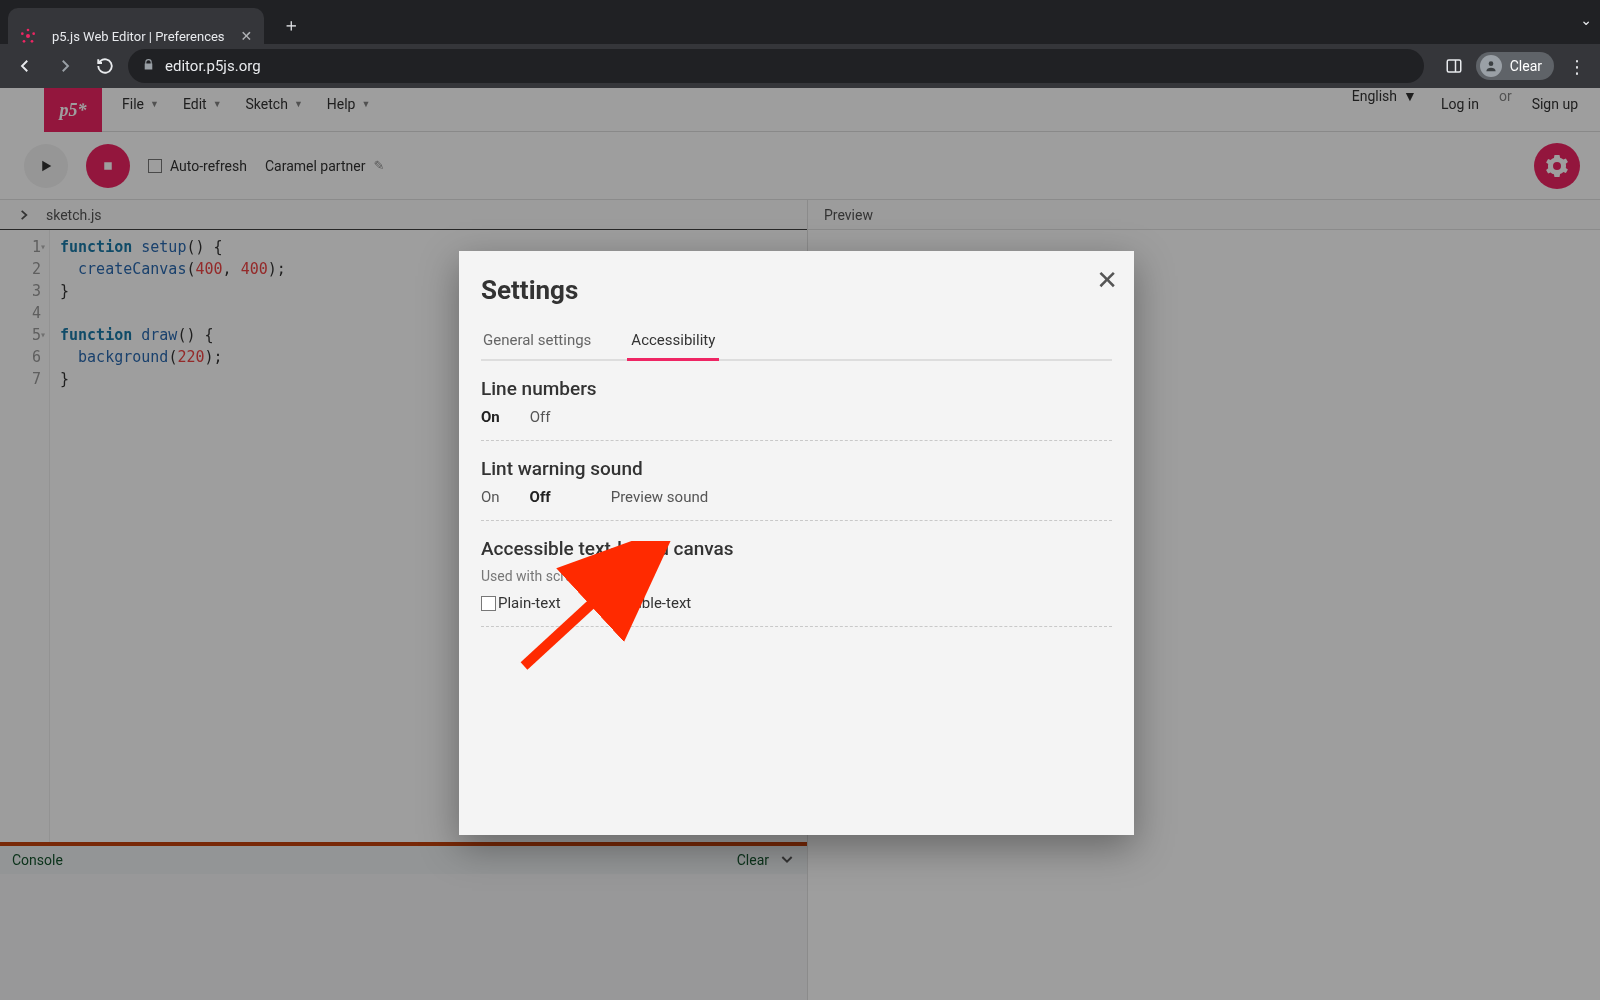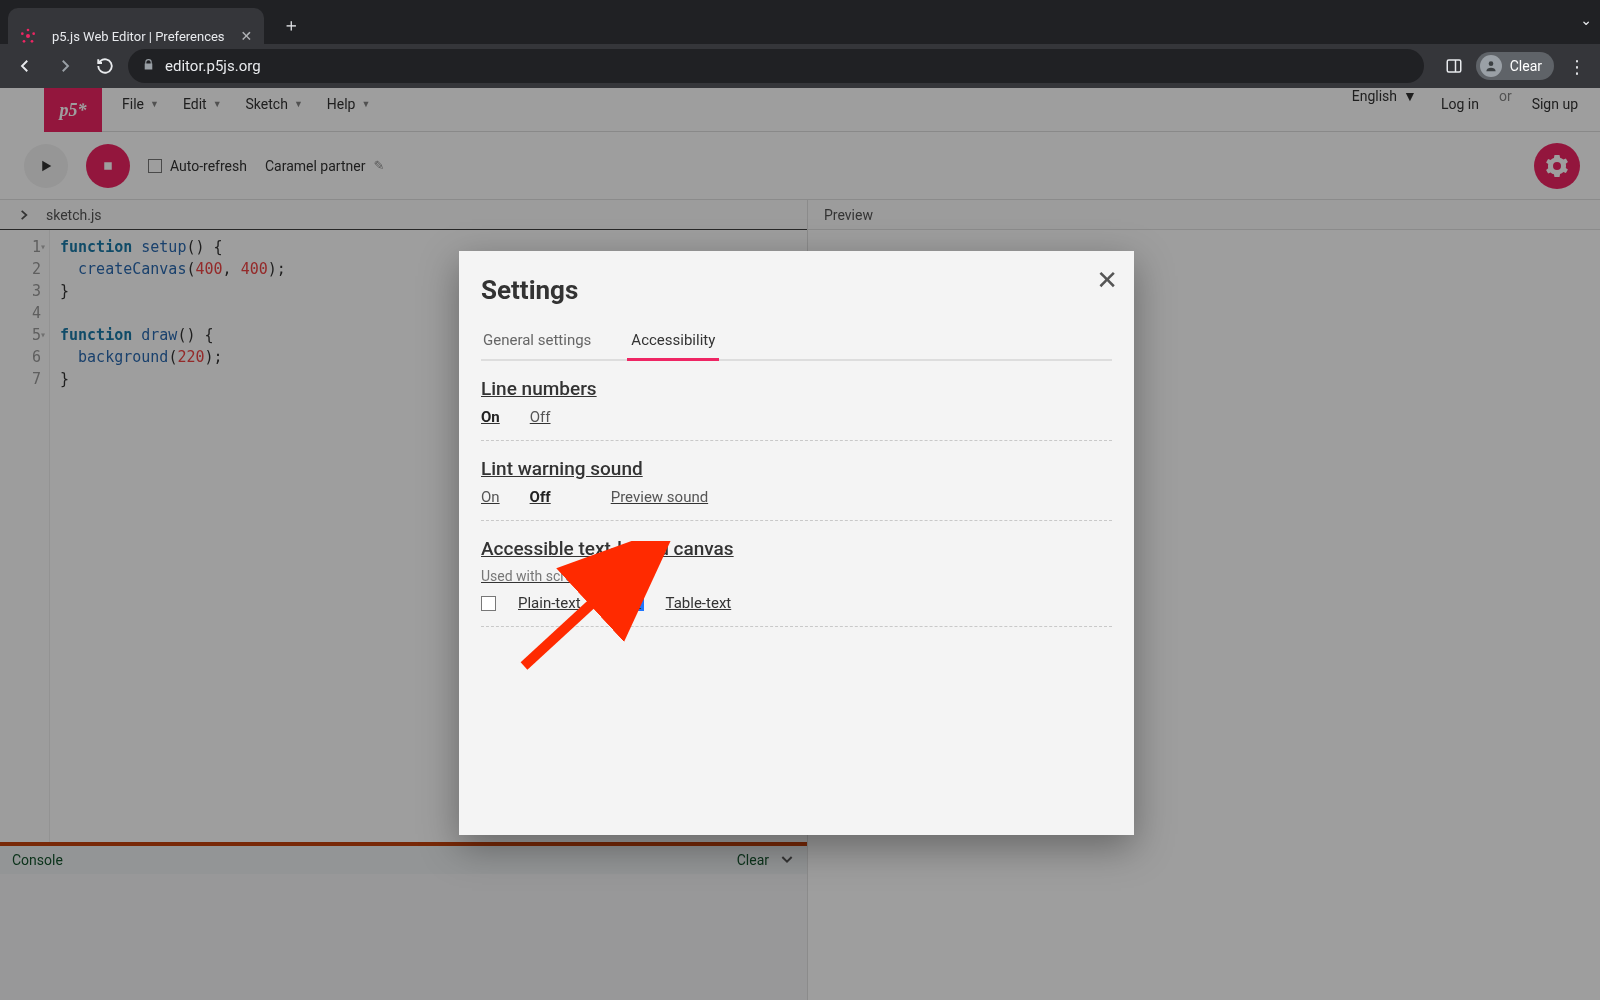--- a/index.html
+++ b/index.html
@@ -177,29 +177,29 @@
     padding: 24px 22px;
     color:#333;
   }
   .modal h1 { font-size: 26px; font-weight:700; font-family: "Segoe UI", Roboto, sans-serif; }
   .modal .close { position:absolute; top:14px; right:16px; font-size:26px; color:#555; }
   .tabs { margin-top: 18px; border-bottom: 2px solid #ddd; display:flex; gap: 36px; }
   .tab { padding: 8px 2px 10px 2px; color:#666; font-size:15px; position:relative; }
   .tab.active { color:#333; }
   .tab.active::after { content:""; position:absolute; left:-2px; right:-2px; bottom:-2px; height:3px; background:#ee2563; }
 
-  .section { padding: 16px 0 14px 0; border-bottom: 1px dashed #c9c9c9; text-decoration: underline; }
+  .section { padding: 16px 0 14px 0; border-bottom: 1px dashed #c9c9c9; }
   .section:last-child { border-bottom:none; }
   .sec-title { font-size: 19px; font-weight:500; margin-bottom: 8px; color:#333; }
   .optrow { display:flex; gap: 30px; align-items:center; color:#555; font-size:15px; }
   .optrow .opt { cursor:pointer; }
   .optrow .opt.sel { font-weight:700; color:#222; }
   .hint { color:#777; font-size:14px; margin: 4px 0 10px 0; }
   .chkrow { display:flex; gap: 48px; align-items:center; }
-  .chkrow label { display:flex; align-items:center; gap:22px; color:#333; font-size:15px; }
+  .chkrow label { display:flex; align-items:center; gap:2px; color:#333; font-size:15px; }
   .smchk { width:15px;height:15px;border:1.5px solid #777;background:#fff;display:inline-flex;align-items:center;justify-content:center; }
   .smchk.checked { background:#1f76ff; border-color:#1f76ff; }
   .smchk.checked::after { content:"✓"; color:#fff; font-size:12px; line-height:1; font-weight:700; }
 
   
   .arrow-annot { position:absolute; left: 60px; top: 290px; width: 160px; height: 130px; pointer-events:none; }
 
   .tabdrop { position:absolute; top:12px; right:8px; color:#e8eaed; }
 </style>
 </head>

